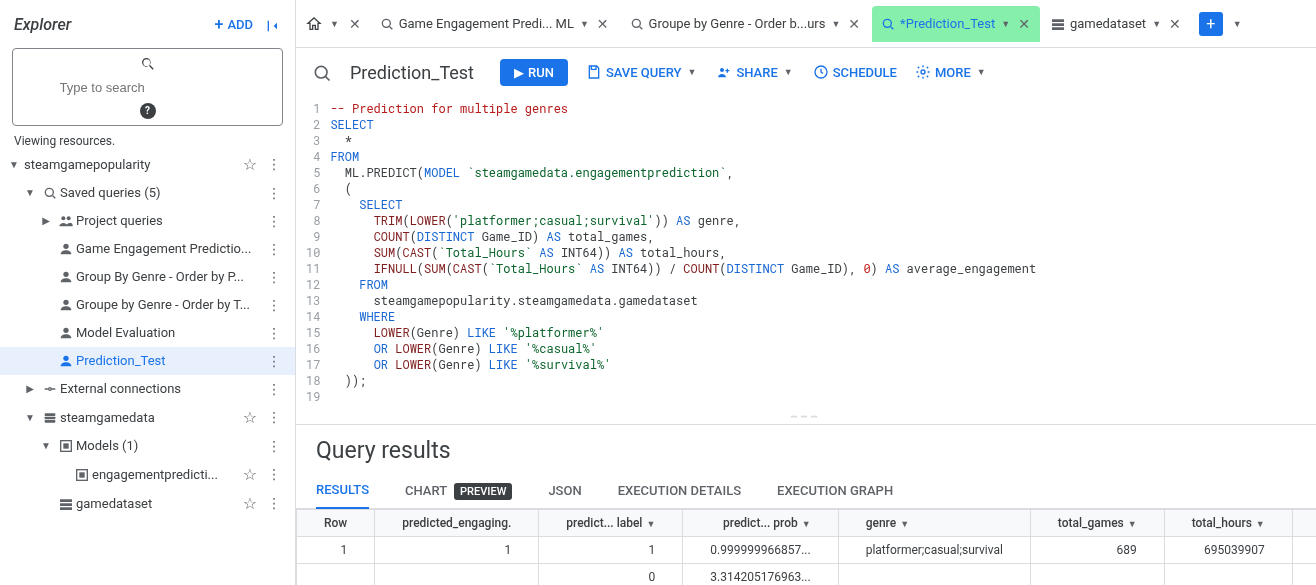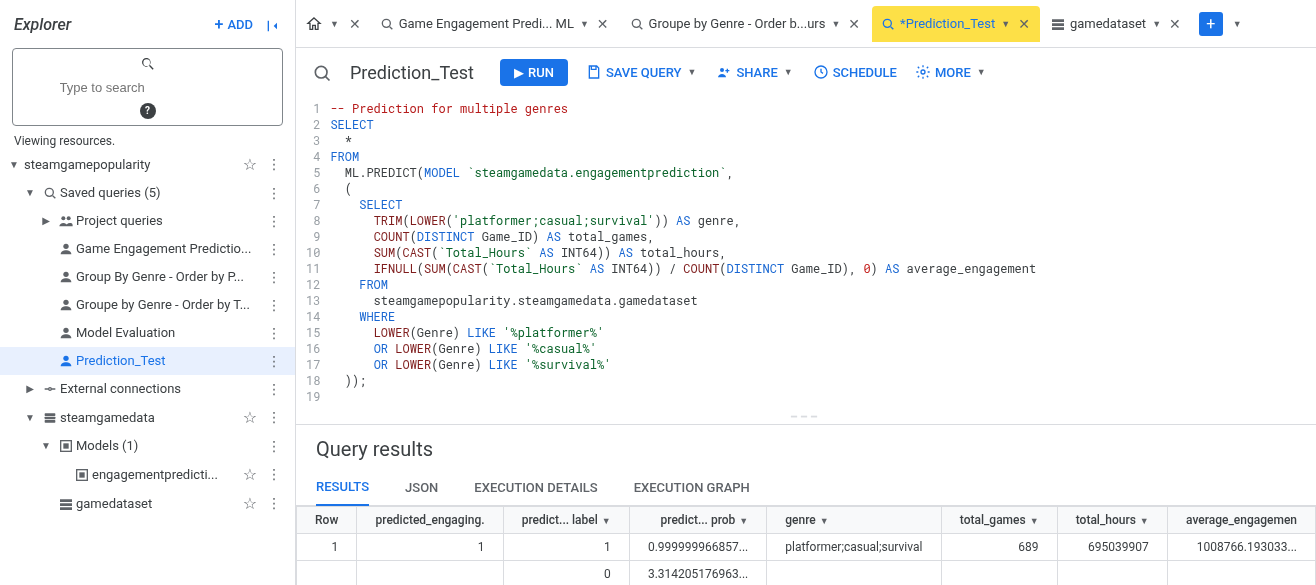--- a/index.html
+++ b/index.html
@@ -23,21 +23,21 @@
 .tree-indent { flex-shrink: 0; }
 .tree-arrow { width: 20px; text-align: center; color: #5f6368; font-size: 10px; cursor: pointer; }
 .tree-icon { width: 20px; text-align: center; color: #5f6368; font-size: 14px; }
 .tree-label { flex: 1; white-space: nowrap; overflow: hidden; text-overflow: ellipsis; font-size: 13px; }
 .tree-star { color: #5f6368; font-size: 16px; cursor: pointer; padding: 0 4px; }
 .tree-menu { color: #5f6368; font-size: 14px; cursor: pointer; padding: 0 6px; }
 .main { flex: 1; display: flex; flex-direction: column; overflow: hidden; }
 .tabbar { display: flex; align-items: center; height: 48px; border-bottom: 1px solid #dadce0; padding: 0 4px; gap: 2px; }
 .home-tab { display: flex; align-items: center; padding: 0 6px; gap: 6px; }
 .tab { display: flex; align-items: center; padding: 0 8px; height: 36px; gap: 4px; border-radius: 4px 4px 0 0; font-size: 13px; cursor: pointer; max-width: 260px; }
-.tab.active { background: #fde047; }
+.tab.active { background: #86efac; }
 .tab-icon { color: #5f6368; font-size: 14px; }
 .tab-label { white-space: nowrap; overflow: hidden; text-overflow: ellipsis; }
 .tab.active .tab-label { color: #1a73e8; }
 .tab.active .tab-icon { color: #1a73e8; }
 .tab-close { color: #5f6368; font-size: 14px; padding: 2px; cursor: pointer; }
 .tab-dd { color: #5f6368; font-size: 9px; padding: 0 2px; }
 .newtab-btn { width: 24px; height: 24px; background: #1a73e8; color: #fff; border-radius: 3px; display: flex; align-items: center; justify-content: center; font-size: 16px; margin-left: 6px; cursor: pointer; }
 .toolbar { display: flex; align-items: center; height: 48px; padding: 0 16px; gap: 18px; }
 .query-icon-big { color: #5f6368; font-size: 18px; }
 .query-title { font-size: 18px; color: #3c4043; flex-shrink: 0; margin-right: 8px; }
@@ -47,28 +47,28 @@
 .gutter { text-align: right; color: #9aa0a6; padding: 0 10px; user-select: none; }
 .code { white-space: pre; }
 .c-comment { color: #b71c1c; }
 .c-kw { color: #1967d2; }
 .c-func { color: #7f1d1d; }
 .c-str { color: #0d652d; }
 .c-num { color: #c5221f; }
 .drag-handle { height: 16px; display: flex; align-items: center; justify-content: center; color: #dadce0; font-size: 10px; letter-spacing: 4px; }
 .results-wrap { flex: 1; display: flex; flex-direction: column; border-top: 1px solid #dadce0; overflow: hidden; }
 .results-header { display: flex; align-items: center; padding: 12px 20px 8px; }
-.results-title { font-size: 20px; color: #3c4043; }
+.results-title { font-size: 23px; color: #3c4043; }
 .results-tabs { display: flex; align-items: center; gap: 36px; padding: 0 20px; border-bottom: 1px solid #dadce0; font-size: 13px; color: #5f6368; }
 .rtab { padding: 10px 0; cursor: pointer; font-weight: 500; }
 .rtab.active { color: #1a73e8; border-bottom: 2px solid #1a73e8; margin-bottom: -1px; }
 .preview-badge { background: #3c4043; color: #fff; font-size: 11px; padding: 2px 6px; border-radius: 3px; margin-left: 4px; }
 .table-wrap { overflow: auto; flex: 1; }
 table { border-collapse: collapse; width: 100%; font-size: 12px; }
-th, td { border: 1px solid #dadce0; padding: 6px 18px; text-align: left; white-space: nowrap; }
+th, td { border: 1px solid #dadce0; padding: 6px 27px; text-align: left; white-space: nowrap; }
 th { background: #f8f9fa; font-weight: 500; position: relative; }
 th .dd { color: #5f6368; font-size: 9px; margin-left: 4px; }
 td.num, th.num { text-align: right; }
 .svg-icon { width: 16px; height: 16px; fill: currentColor; vertical-align: middle; }
 </style>
 </head>
 <body>
 
 <div class="sidebar">
   <div class="sidebar-header">
@@ -344,20 +344,24 @@
   </div>
 
   <div class="drag-handle">━━━</div>
 
   <div class="results-wrap">
     <div class="results-header">
       <div class="results-title">Query results</div>
     </div>
     <div class="results-tabs">
       <div class="rtab active">RESULTS</div>
+      <div class="rtab">
+        <span>CHART</span>
+        <span class="preview-badge">PREVIEW</span>
+      </div>
       <div class="rtab">JSON</div>
       <div class="rtab">EXECUTION DETAILS</div>
       <div class="rtab">EXECUTION GRAPH</div>
     </div>
     <div class="table-wrap">
       <table>
         <thead>
           <tr>
             <th class="num"><span>Row</span></th>
             <th class="num"><span>predicted_engaging.</span></th>

